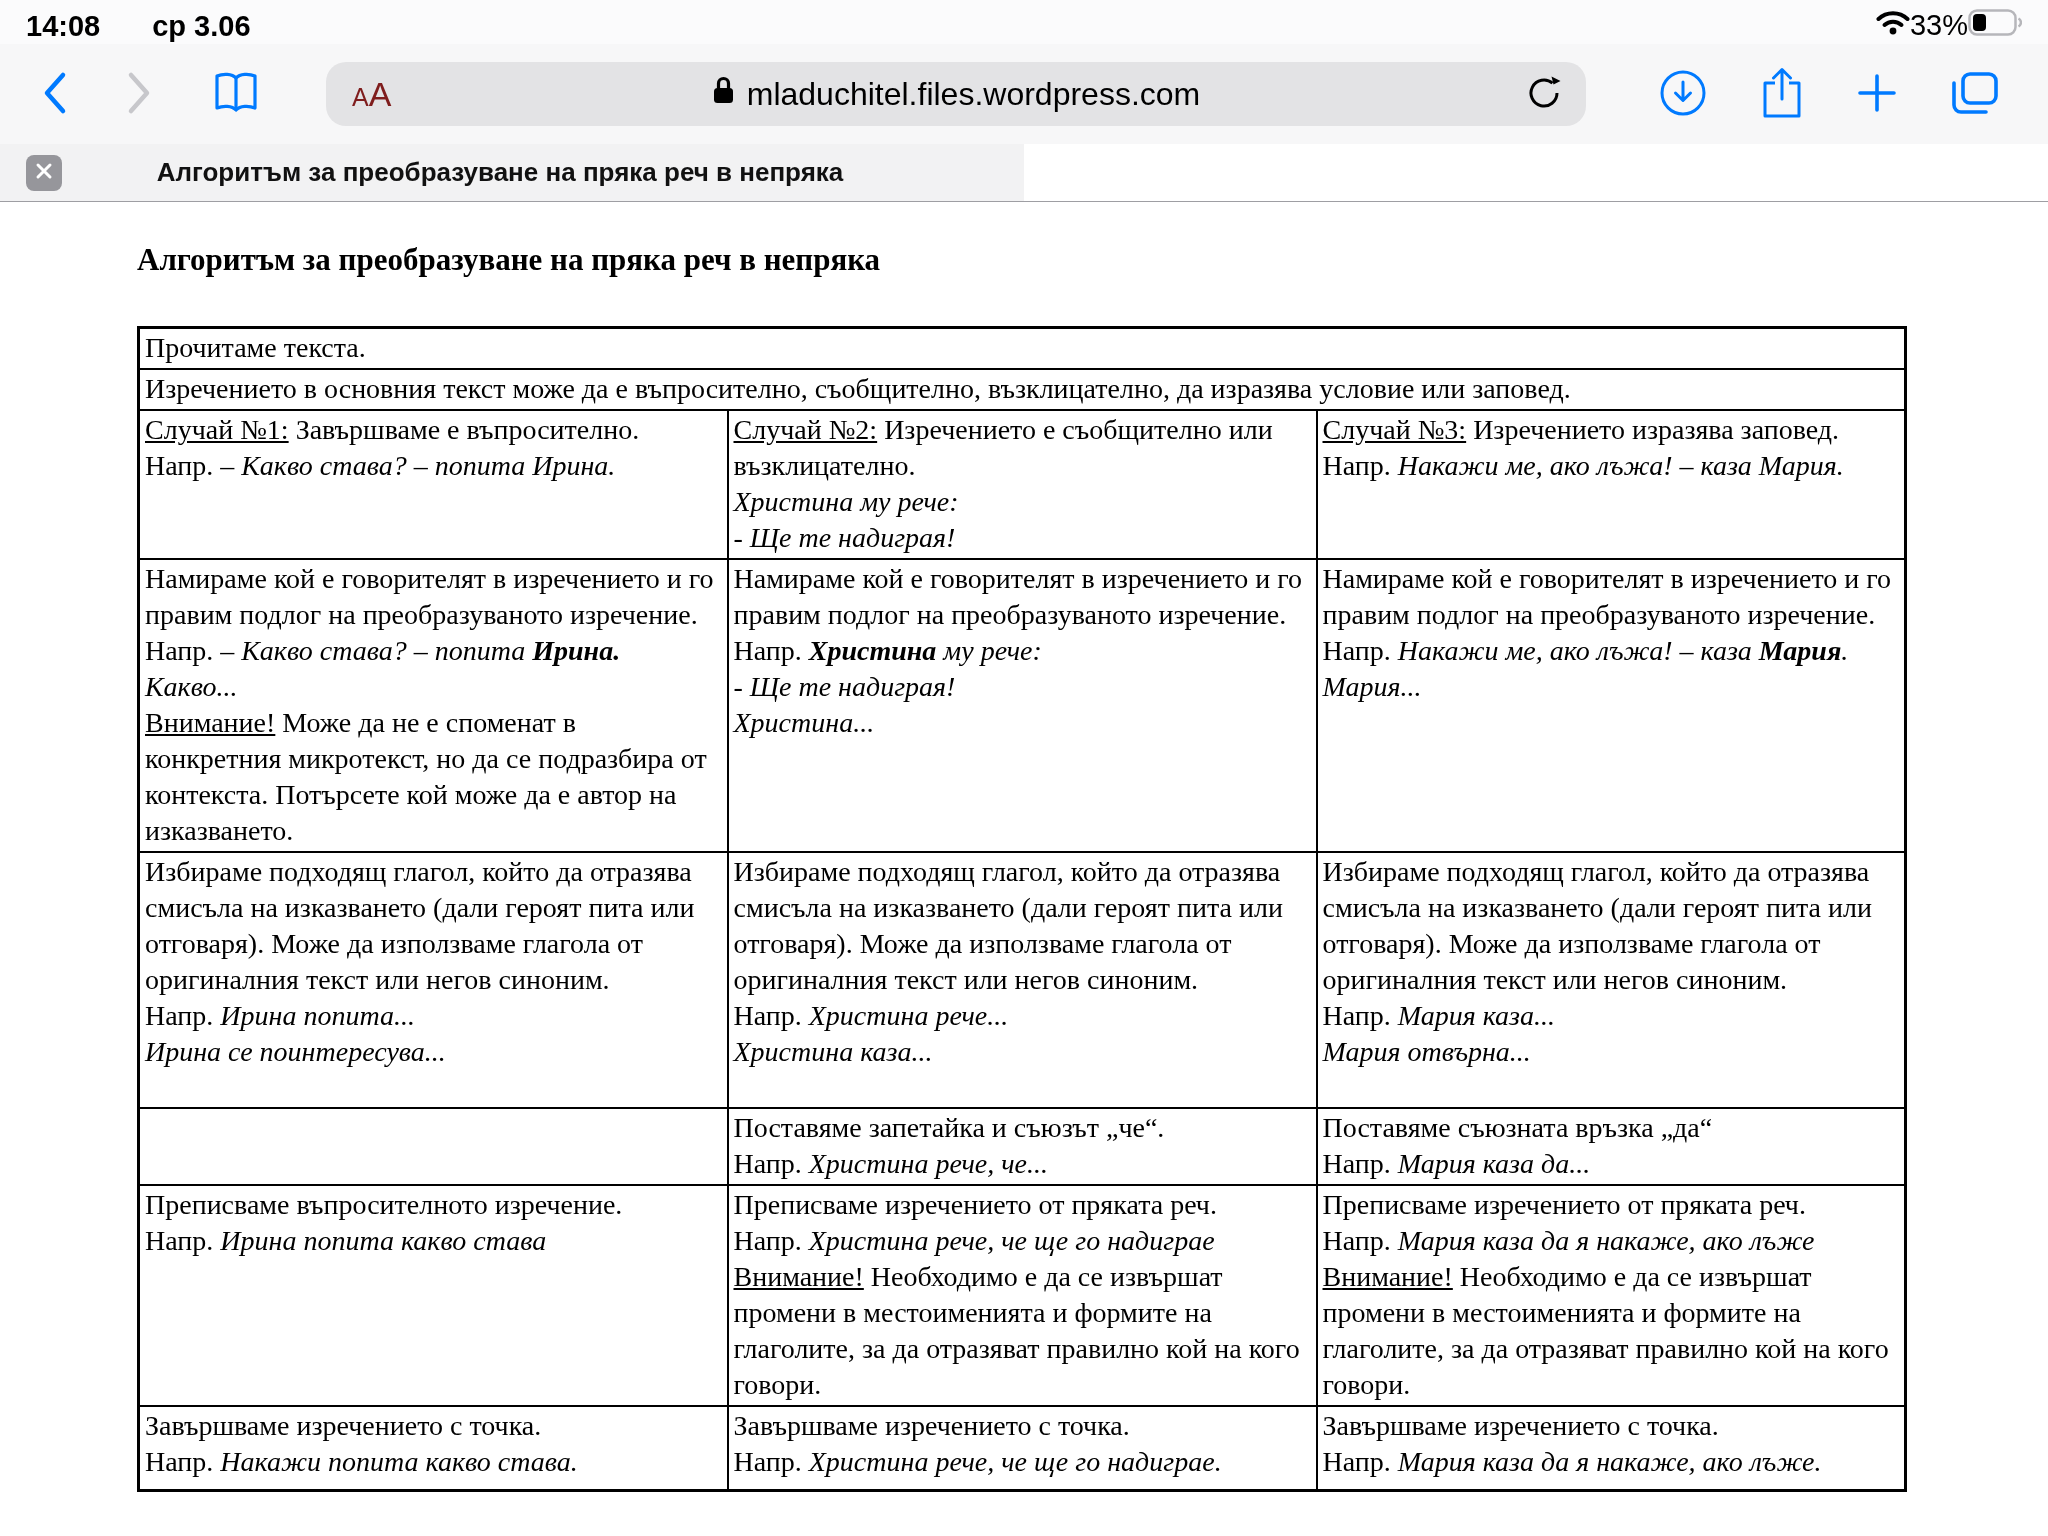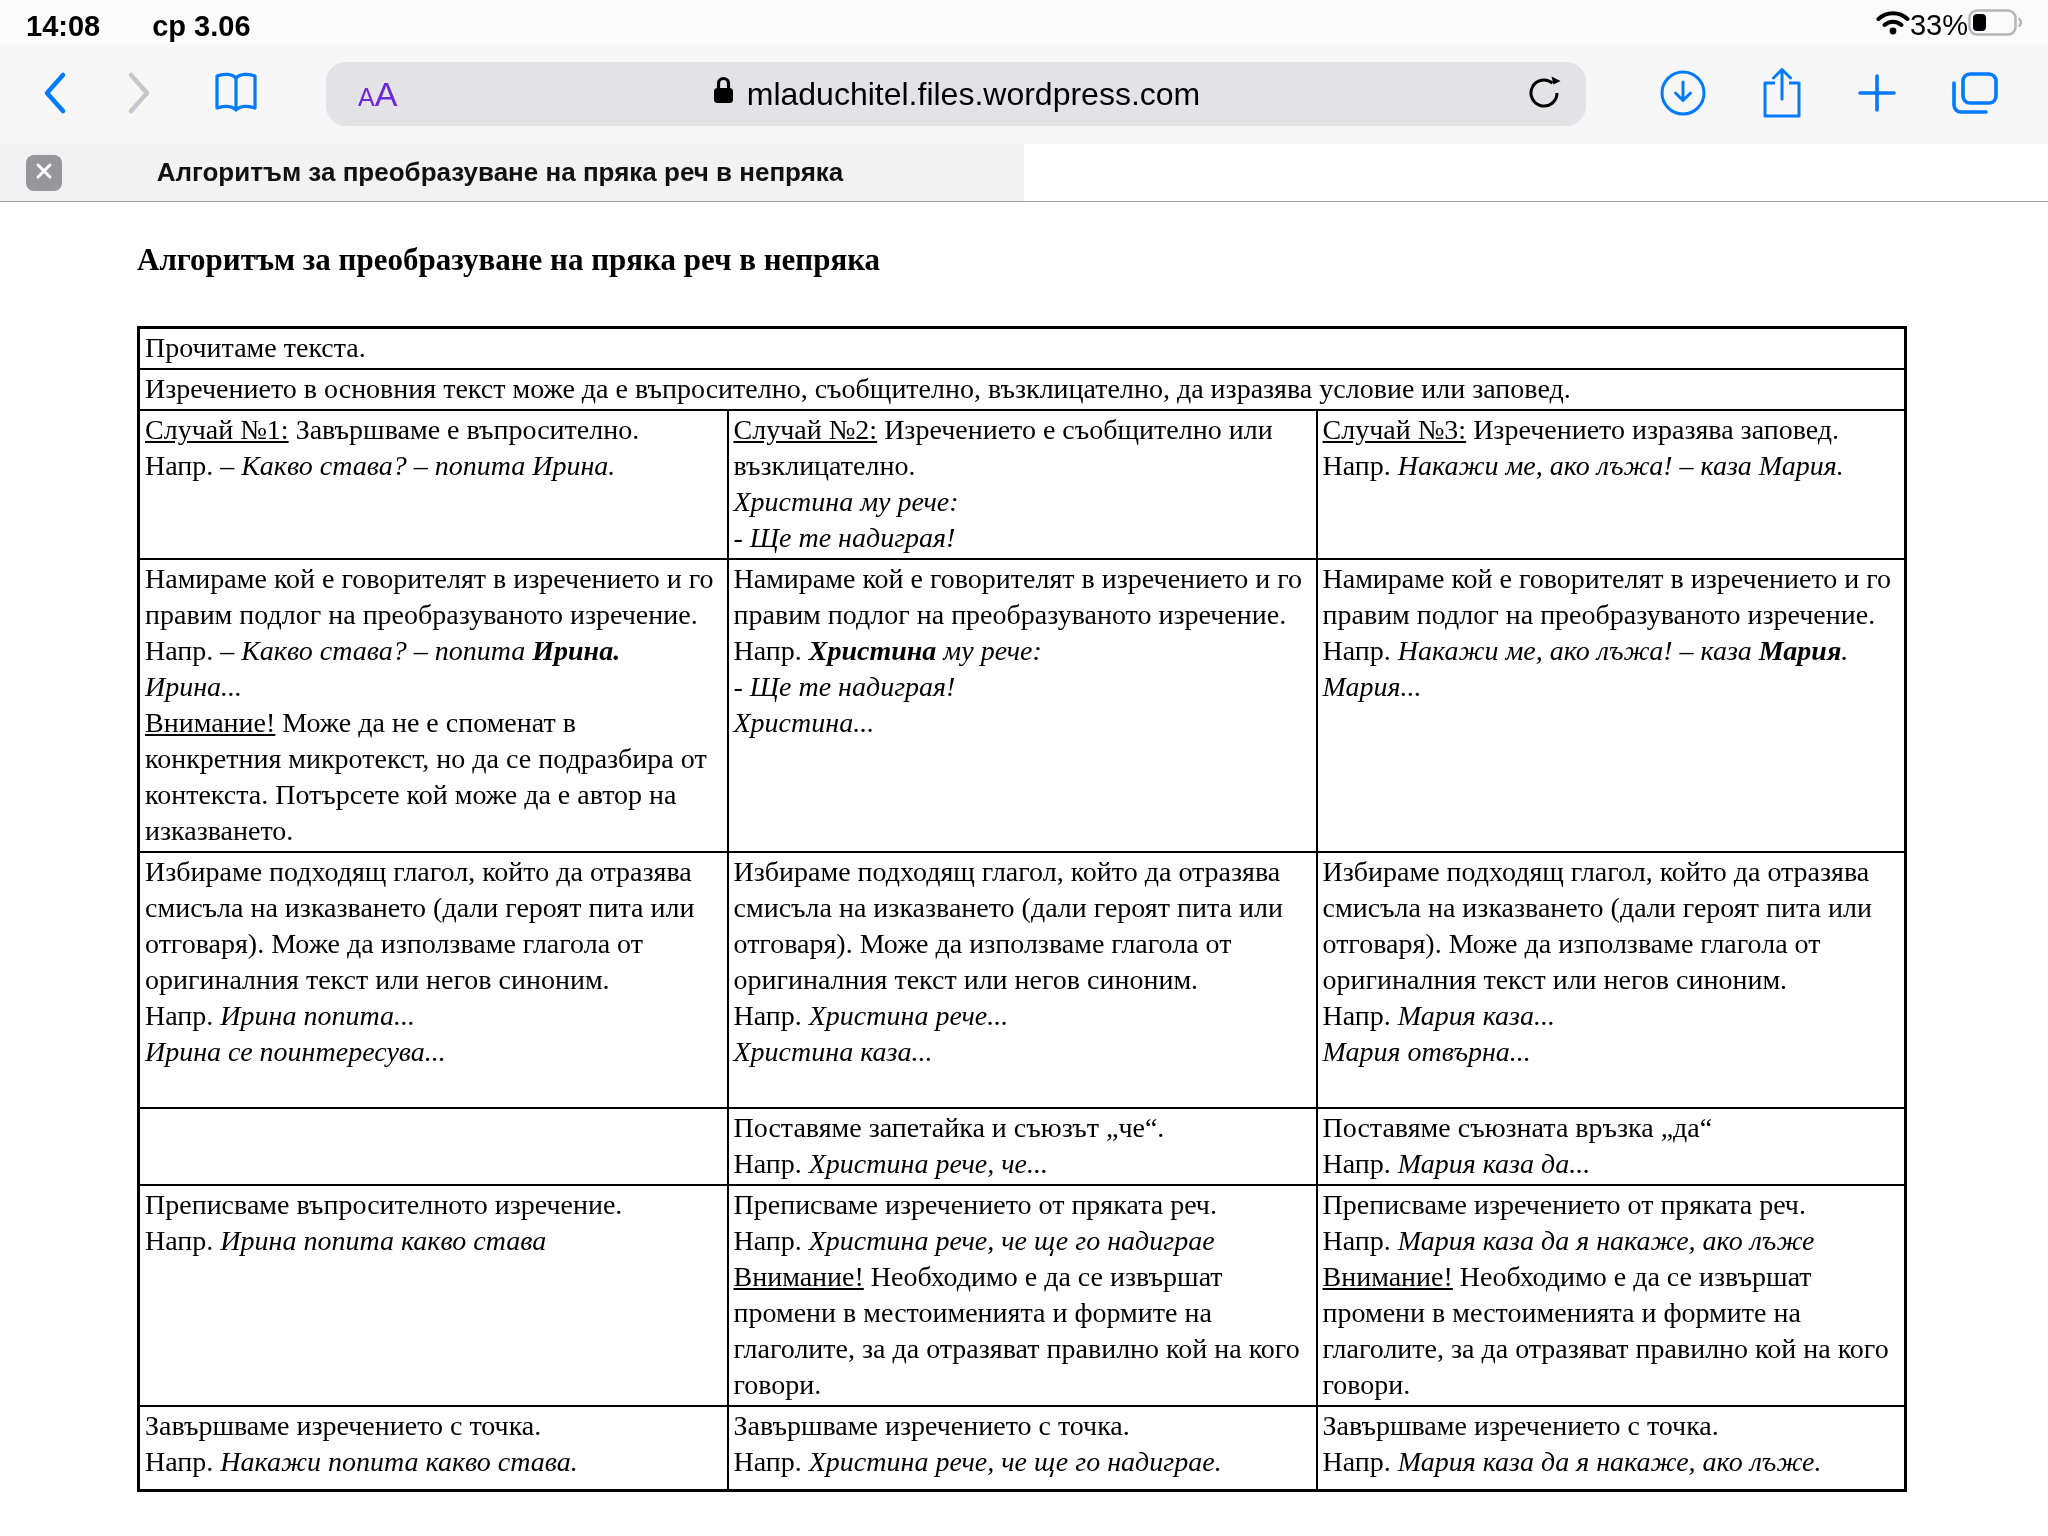--- a/index.html
+++ b/index.html
@@ -14,21 +14,21 @@
   .status-date { font-weight:600; }
   .status-right { display:flex; gap:0; align-items:flex-start; }
   .battery-pct { font-weight:400; }
 
   
   .toolbar { height:100px; background:#f7f7f8; display:flex; align-items:center; padding:0 40px; }
   .nav-group { display:flex; align-items:center; gap:58px; }
   .icon-btn { background:none; border:none; cursor:pointer; display:flex; align-items:center; justify-content:center; }
   .url-field { flex:1; height:64px; background:#e3e3e5; border-radius:20px; margin:0 72px 0 66px;
                position:relative; display:flex; align-items:center; }
-  .text-size-btn { position:absolute; left:32px; font-size:34px; color:#6d28d9; display:inline-block;
+  .text-size-btn { position:absolute; left:26px; font-size:34px; color:#7f1d1d; display:inline-block;
                    background:none; border:none; font-family:"Liberation Sans", sans-serif; cursor:pointer; }
   .text-size-btn::first-letter { font-size:25px; }
   .url-center { margin:12px auto; display:flex; align-items:center; gap:12px; font-size:32px; color:#000; }
   .reload-btn { position:absolute; right:22px; }
   .action-group { display:flex; align-items:center; gap:52px; padding-right:8px; }
 
   
   .tab-bar { height:58px; display:flex; border-bottom:1px solid #9e9ea3; }
   .tab { width:50%; display:flex; align-items:center; position:relative; overflow:hidden; }
   .tab-inactive { background:#d3d3d5; border-right:1px solid #b2b2b6; justify-content:center; }
@@ -209,21 +209,21 @@
           </td>
           <td>
             <div class="cell-line"><span class="seg-u">Случай №3:</span><span> Изречението изразява заповед.</span></div>
             <div class="cell-line"><span>Напр. </span><span class="seg-i">Накажи ме, ако лъжа! – каза Мария.</span></div>
           </td>
         </tr>
         <tr>
           <td>
             <div class="cell-line"><span>Намираме кой е говорителят в изречението и го правим подлог на преобразуваното изречение.</span></div>
             <div class="cell-line"><span>Напр. </span><span class="seg-i">– Какво става? – попита </span><span class="seg-bi">Ирина.</span></div>
-            <div class="cell-line"><span class="seg-i">Ирина...</span></div>
+            <div class="cell-line"><span class="seg-i">Какво...</span></div>
             <div class="cell-line"><span class="seg-u">Внимание!</span><span> Може да не е споменат в конкретния микротекст, но да се подразбира от контекста. Потърсете кой може да е автор на изказването.</span></div>
           </td>
           <td>
             <div class="cell-line"><span>Намираме кой е говорителят в изречението и го правим подлог на преобразуваното изречение.</span></div>
             <div class="cell-line"><span>Напр. </span><span class="seg-bi">Христина</span><span class="seg-i"> му рече:</span></div>
             <div class="cell-line"><span class="seg-i">- Ще те надиграя!</span></div>
             <div class="cell-line"><span class="seg-i">Христина...</span></div>
           </td>
           <td>
             <div class="cell-line"><span>Намираме кой е говорителят в изречението и го правим подлог на преобразуваното изречение.</span></div>

